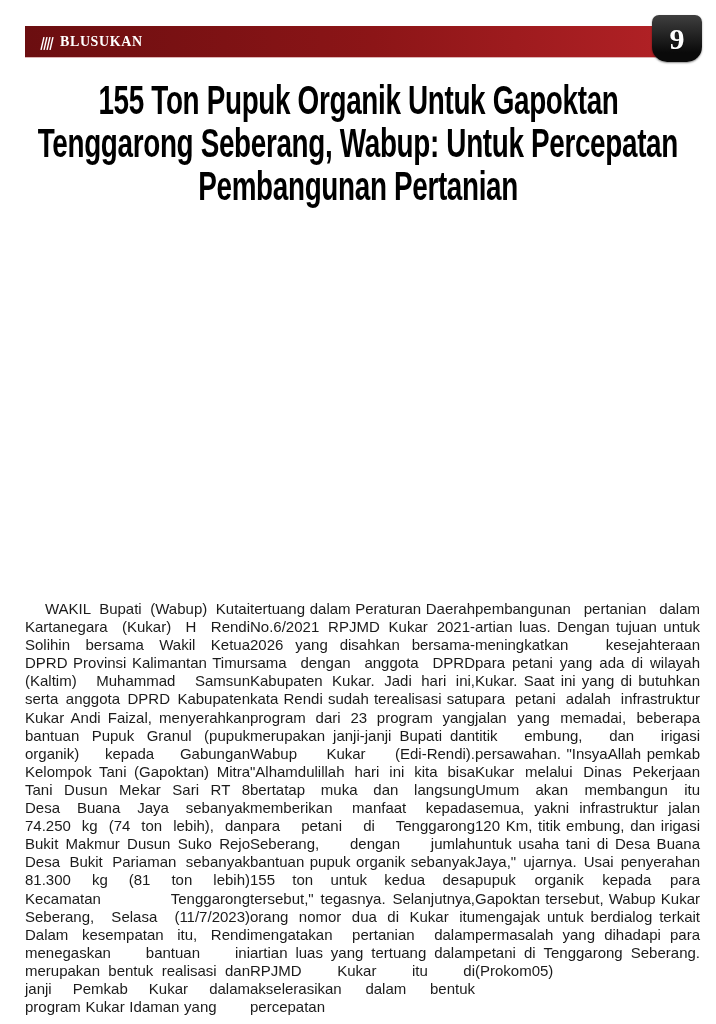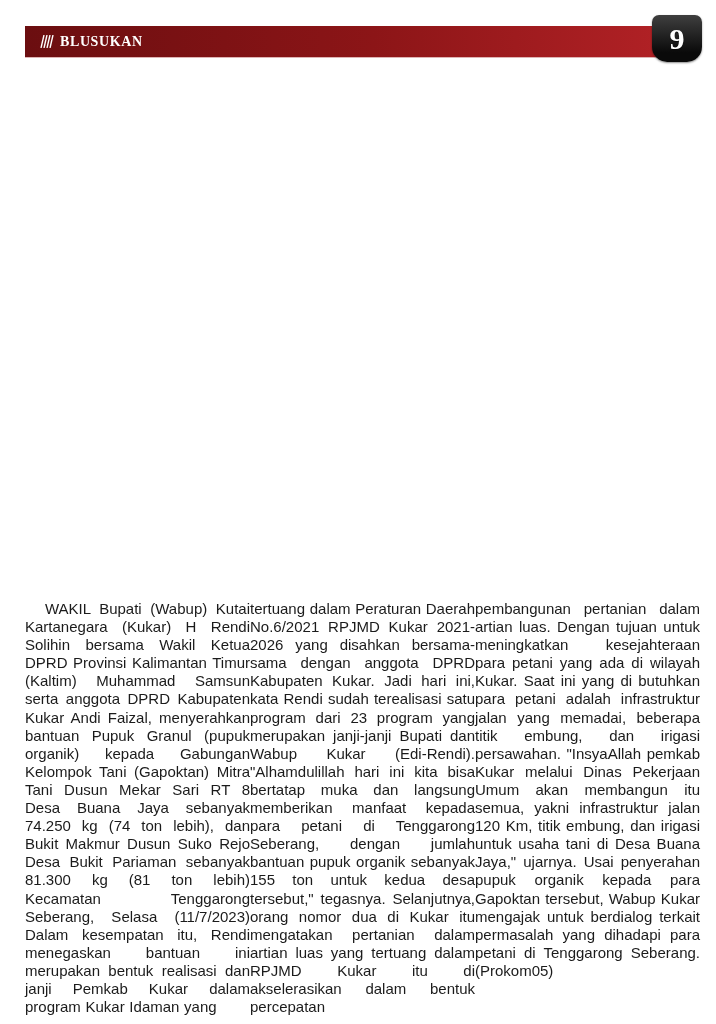--- a/index.html
+++ b/index.html
@@ -30,21 +30,21 @@
   }
   .section-label{
     color:var(--header-text);
     font-family:"Liberation Serif",serif;
     font-weight:bold;font-size:17px;
     letter-spacing:.2px;
     text-shadow:0 1px 1px rgba(0,0,0,.4);
     white-space:nowrap;
   }
   .brand{
-    display:flex;align-items:center;gap:6px;
+    display:flex;align-items:flex-end;gap:6px;
     margin-right:44px; 
   }
   .brand-label{
     color:var(--header-text);
     font-family:"Liberation Serif",serif;
     font-weight:bold;font-size:14px;
     letter-spacing:.6px;white-space:nowrap;
   }
   .hatch-icon{display:block;}
   .page-badge{
@@ -113,20 +113,25 @@
         </g>
       </svg>
       <span class="brand-label">BLUSUKAN</span>
     </span>
   </div>
 
   <div class="page-badge">
     <span>9</span>
   </div>
 
+  <div class="headline">
+    <div class="line">155 Ton Pupuk Organik Untuk Gapoktan</div>
+    <div class="line">Tenggarong Seberang, Wabup: Untuk Percepatan</div>
+    <div class="line">Pembangunan Pertanian</div>
+  </div>
 
   <div class="image-area"></div>
 
   <div class="body-columns">
     <p class="first">WAKIL Bupati (Wabup) Kutai Kartanegara (Kukar) H Rendi Solihin bersama Wakil Ketua DPRD Provinsi Kalimantan Timur (Kaltim) Muhammad Samsun serta anggota DPRD Kabupaten Kukar Andi Faizal, menyerahkan bantuan Pupuk Granul (pupuk organik) kepada Gabungan Kelompok Tani (Gapoktan) Mitra Tani Dusun Mekar Sari RT 8 Desa Buana Jaya sebanyak 74.250 kg (74 ton lebih), dan Bukit Makmur Dusun Suko Rejo Desa Bukit Pariaman sebanyak 81.300 kg (81 ton lebih) Kecamatan Tenggarong Seberang, Selasa (11/7/2023) Dalam kesempatan itu, Rendi menegaskan bantuan ini merupakan bentuk realisasi dan janji Pemkab Kukar dalam program Kukar Idaman yang</p>
     <p>tertuang dalam Peraturan Daerah No.6/2021 RPJMD Kukar 2021-2026 yang disahkan bersama-sama dengan anggota DPRD Kabupaten Kukar. Jadi hari ini, kata Rendi sudah terealisasi satu program dari 23 program yang merupakan janji-janji Bupati dan Wabup Kukar (Edi-Rendi). "Alhamdulillah hari ini kita bisa bertatap muka dan langsung memberikan manfaat kepada para petani di Tenggarong Seberang, dengan jumlah bantuan pupuk organik sebanyak 155 ton untuk kedua desa tersebut," tegasnya. Selanjutnya, orang nomor dua di Kukar itu mengatakan pertanian dalam artian luas yang tertuang dalam RPJMD Kukar itu di akselerasikan dalam bentuk percepatan</p>
     <p>pembangunan pertanian dalam artian luas. Dengan tujuan untuk meningkatkan kesejahteraan para petani yang ada di wilayah Kukar. Saat ini yang di butuhkan para petani adalah infrastruktur jalan yang memadai, beberapa titik embung, dan irigasi persawahan. "InsyaAllah pemkab Kukar melalui Dinas Pekerjaan Umum akan membangun itu semua, yakni infrastruktur jalan 120 Km, titik embung, dan irigasi untuk usaha tani di Desa Buana Jaya," ujarnya. Usai penyerahan pupuk organik kepada para Gapoktan tersebut, Wabup Kukar mengajak untuk berdialog terkait permasalah yang dihadapi para petani di Tenggarong Seberang. (Prokom05)</p>
   </div>
 
 </div>

